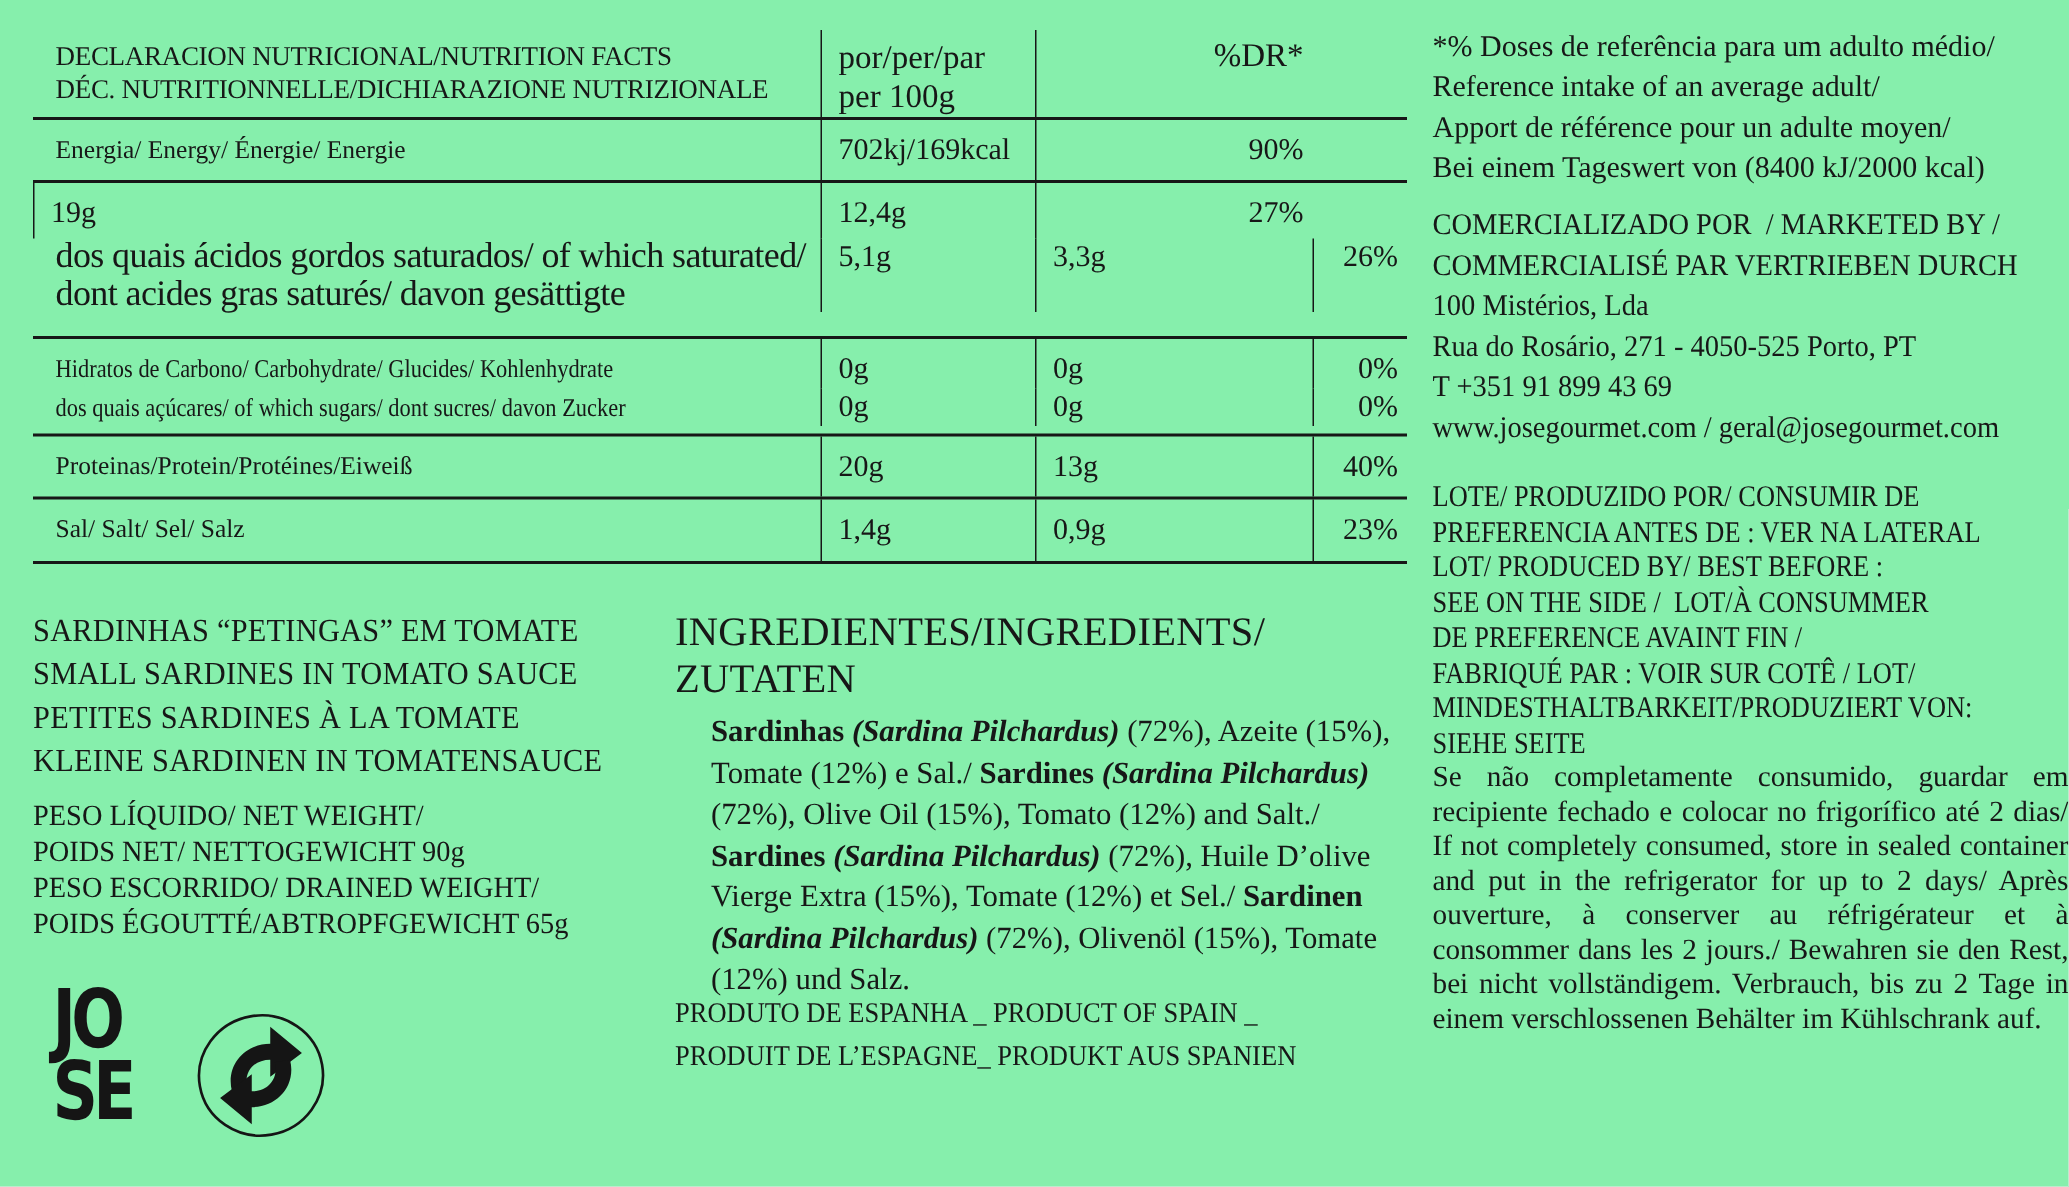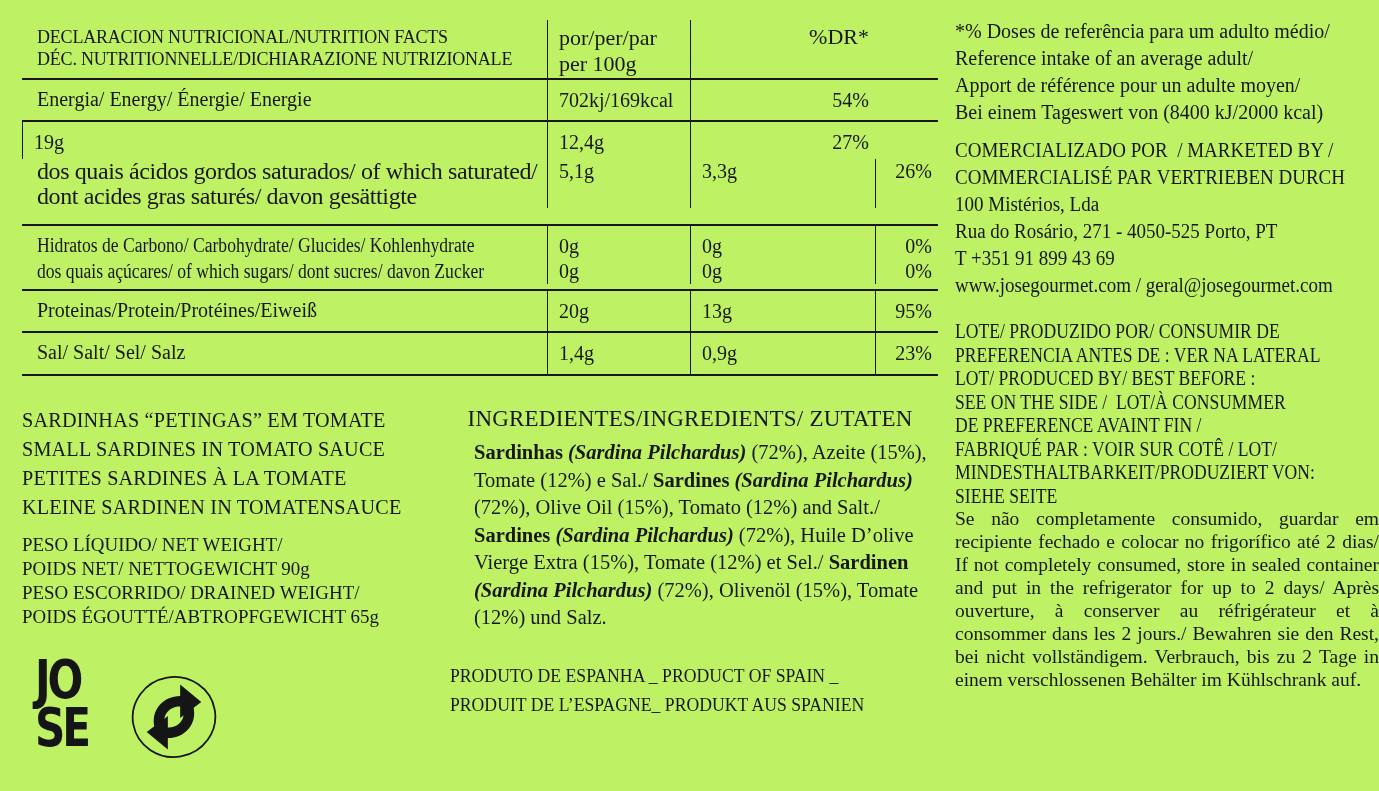--- a/index.html
+++ b/index.html
@@ -1,28 +1,28 @@
 <!DOCTYPE html>
 <html><head>
 <meta charset="utf-8">
 <style>
   html,body { margin:0; padding:0; background:#e8e8e8; }
   .page {
     position:relative; width:1379px; height:791px; margin:0 auto;
-    background:#bef264; color:#171717; overflow:hidden;
+    background:#86efac; color:#171717; overflow:hidden;
     font-family:"Liberation Serif", serif;
   }
 
   
   .nt { position:absolute; left:22px; top:20px; width:916px; border-bottom:2px solid #171717; }
   .tr { display:grid; grid-template-columns:525px 143px 185px 63px; }
   .tr + .tr { border-top:2px solid #171717; }
   .c2, .c3, .c4 { border-left:1.5px solid #171717; }
   .cell { box-sizing:border-box; }
-  .lblc { padding:7px 8px 0 15px; font-size:20px; line-height:25px; }
+  .lblc { padding:7px 8px 0 15px; font-size:17px; line-height:25px; }
   .valc { padding:8px 0 0 11px; font-size:20px; line-height:24px; }
   .drc  { padding:8px 6px 0 0;  font-size:20px; line-height:24px; text-align:right; }
 
   .g-hdr { height:58px; }
   .hdr1 { font-size:18px; line-height:22px; padding-top:6px; white-space:pre; letter-spacing:-0.2px; }
   .hdr2 { font-size:22px; line-height:26px; white-space:pre-line; padding-top:5px; }
   .hdr3 { font-size:13.5px; line-height:16.5px; padding:5px 0 0 7px; white-space:pre; letter-spacing:-0.1px; }
   .hdr4 { font-size:22px; padding-top:5px; }
 
   .g-energy, .g-protein { height:40px; }
@@ -48,42 +48,42 @@
   .names   { position:absolute; top:0; font-size:21.5px; line-height:29px; white-space:pre; transform:scaleX(0.94); transform-origin:left top; letter-spacing:0.2px; }
   .weights { position:absolute; top:127px; font-size:19.5px; line-height:24px; white-space:pre; transform:scaleX(0.97); transform-origin:left top; }
   .logos   { position:absolute; top:248px; left:0; width:280px; height:120px; }
   .jose { position:absolute; left:13px; top:2px; display:flex; flex-direction:column;
           font-family:"DejaVu Sans", sans-serif; font-weight:900; font-size:54px; line-height:48px;
           letter-spacing:-4px; transform:scaleX(0.78); transform-origin:left top; color:#151515; }
   .gdot { position:absolute; left:108px; top:18px; }
 
   
   .ccol { position:absolute; left:450px; top:406px; width:480px; }
-  .ing-title { font-size:23px; letter-spacing:0.2px;text-align:center; }
+  .ing-title { font-size:27px; letter-spacing:0.2px; }
   .ing-body  { margin-top:7px; font-size:20.5px; line-height:27.5px;margin-left:24px; }
   .origin { position:absolute; top:255px; font-size:19px; line-height:29px; white-space:pre; transform:scaleX(0.93); transform-origin:left top; }
 </style>
 </head>
 <body>
 
 <div class="page">
 
   <section class="nt">
     <div class="tr g-hdr">
       <div class="cell lblc hdr1 c1">DECLARACION NUTRICIONAL/NUTRITION FACTS
 DÉC. NUTRITIONNELLE/DICHIARAZIONE NUTRIZIONALE</div>
       <div class="cell valc hdr2 c2">por/per/par
 per 100g</div>
       <div class="cell drc hdr4 c4">%DR*</div>
     </div>
 
     <div class="tr g-energy">
       <div class="cell lblc c1">Energia/ Energy/ Énergie/ Energie</div>
       <div class="cell valc c3">702kj/169kcal</div>
-      <div class="cell drc c4">54%</div>
+      <div class="cell drc c4">90%</div>
     </div>
 
     <div class="tr g-fat">
       <div class="cell valc c2 r1">19g</div>
       <div class="cell valc c3 r1">12,4g</div>
       <div class="cell drc c4 r1">27%</div>
       <div class="cell lblc c1 r2 pre cnd96" style="font-size:24px; line-height:24.5px;">dos quais ácidos gordos saturados/ of which saturated/
 dont acides gras saturés/ davon gesättigte</div>
       <div class="cell valc c2 r2">5,1g</div>
       <div class="cell valc c3 r2">3,3g</div>
@@ -102,21 +102,21 @@
         </div>
       <div class="cell valc c2 r2">0g</div>
       <div class="cell valc c3 r2">0g</div>
       <div class="cell drc c4 r2">0%</div>
     </div>
 
     <div class="tr g-protein">
       <div class="cell lblc c1">Proteinas/Protein/Protéines/Eiweiß</div>
       <div class="cell valc c2">20g</div>
       <div class="cell valc c3">13g</div>
-      <div class="cell drc c4">95%</div>
+      <div class="cell drc c4">40%</div>
     </div>
 
     <div class="tr g-salt">
       <div class="cell lblc c1">Sal/ Salt/ Sel/ Salz</div>
       <div class="cell valc c2">1,4g</div>
       <div class="cell valc c3">0,9g</div>
       <div class="cell drc c4">23%</div>
     </div>
   </section>
 

